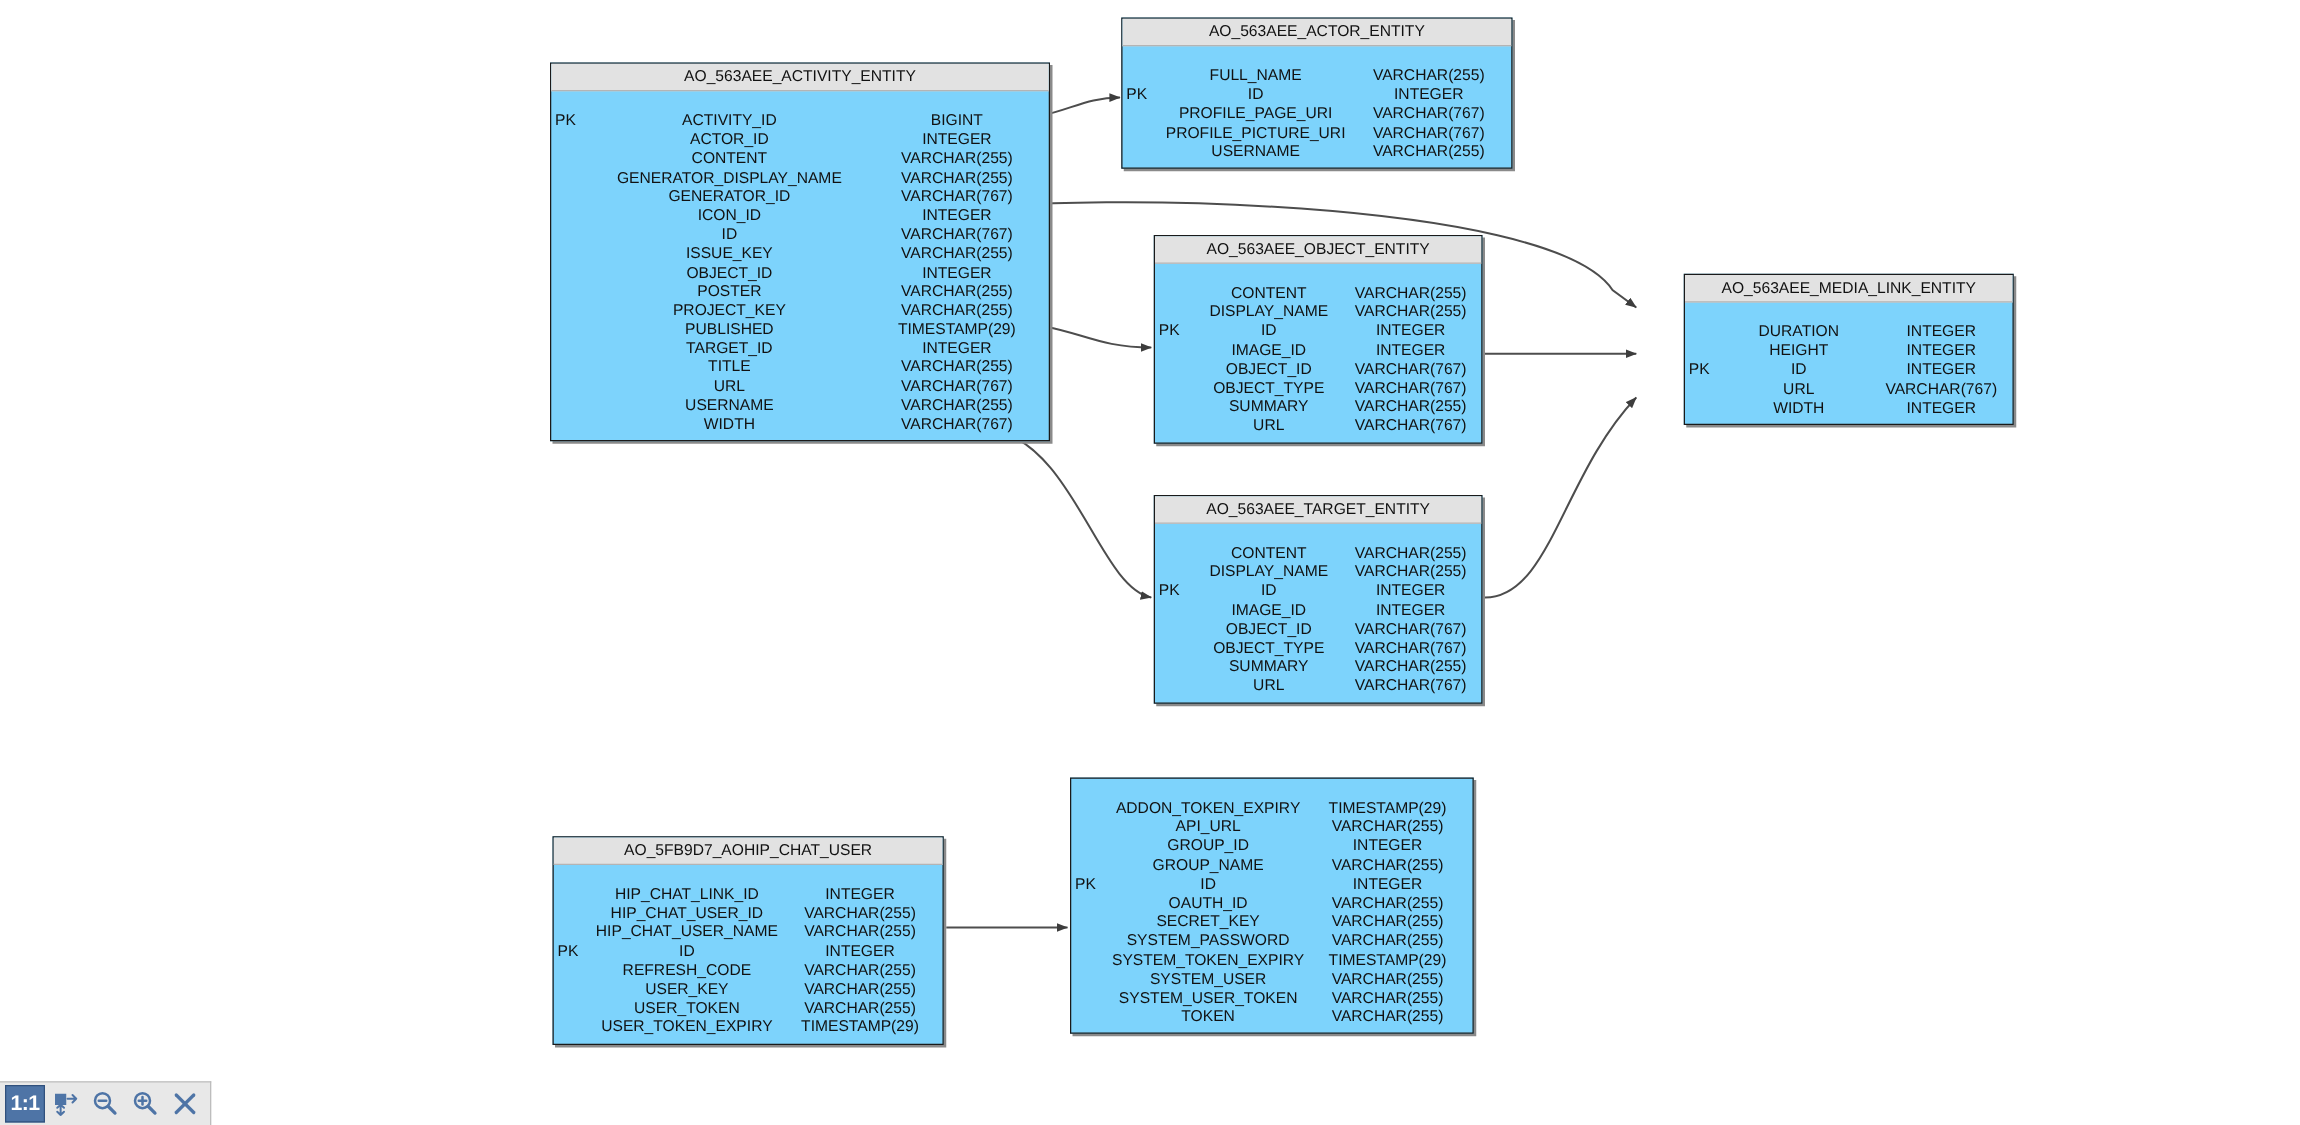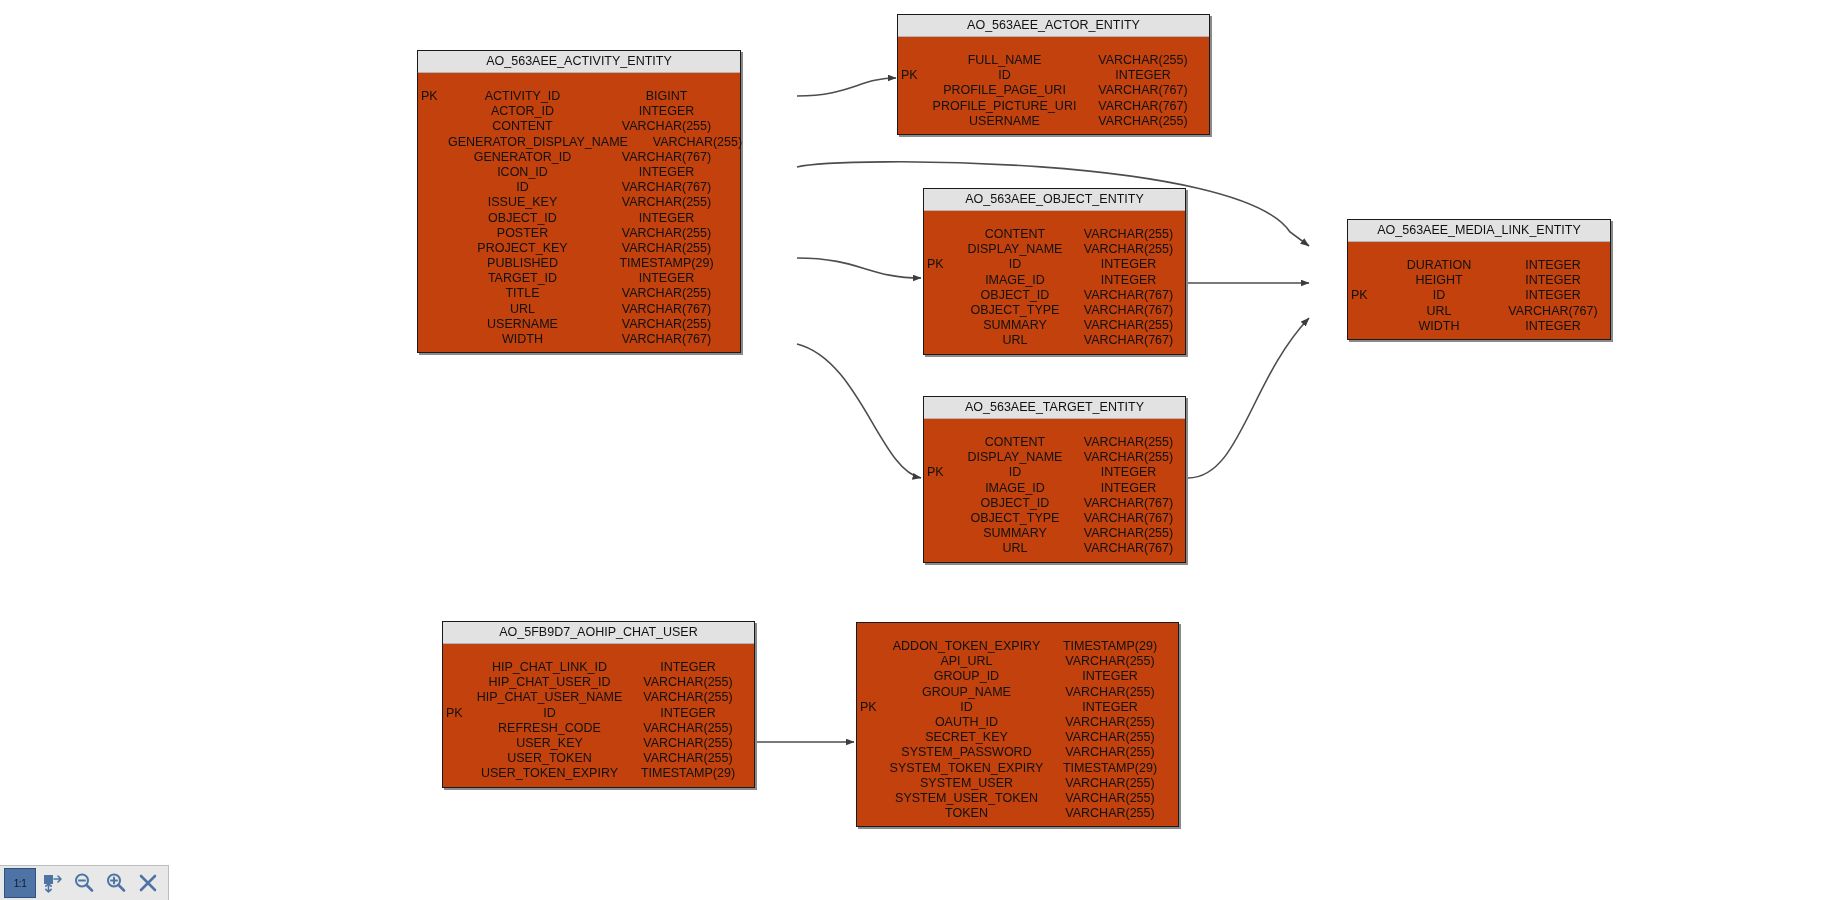--- a/index.html
+++ b/index.html
@@ -18,21 +18,21 @@
   }
   #edges {
     position: absolute;
     left: 0; top: 0;
     width: 1840px;
     height: 900px;
     pointer-events: none;
   }
   .entity {
     position: absolute;
-    background: #c2410c;
+    background: #7dd3fc;
     border: 1px solid #1a1a1a;
     box-shadow: 2px 2px 0 0 #8a8a8a;
     box-sizing: border-box;
     font-size: 12.5px;
     color: #111111;
     z-index: 5;
   }
   .entity-header {
     background: #e2e2e2;
     border-bottom: 1px solid #b4b4b4;
@@ -96,23 +96,23 @@
     cursor: pointer;
     border: 1px solid transparent;
     box-sizing: border-box;
   }
   .tb-btn.active {
     background: #4e74a6;
     border: 1px solid #30507d;
   }
   .tb-label {
     font-family: "Liberation Sans", sans-serif;
-    font-size: 10px;
-    font-weight: normal;
-    color: #0f172a;
+    font-size: 17px;
+    font-weight: bold;
+    color: #ffffff;
     letter-spacing: -0.5px;
   }
 </style>
 </head>
 <body>
 
 <div id="canvas">
 
   <svg id="edges" viewBox="0 0 1840 900" xmlns="http://www.w3.org/2000/svg">
     <defs>
@@ -125,21 +125,21 @@
         <path d="M 797 258 C 860 258 868 278 921 278"></path>
         <path d="M 797 344 C 860 360 880 470 921 478"></path>
         <path d="M 797 167 C 840 156 1240 156 1290 232 L 1309 246"></path>
         <path d="M 1188 283 L 1309 283"></path>
         <path d="M 1188 478 C 1240 478 1250 380 1309 318"></path>
         <path d="M 757 742 L 854 742"></path>
       </g>
   </svg>
 
   <div id="entities-layer">
-      <div class="entity" style="left: 417px; top: 50px; width: 324px;">
+      <div class="entity" style="left: 440px; top: 50px; width: 400px;">
         <div class="entity-header">AO_563AEE_ACTIVITY_ENTITY</div>
         <div class="entity-body">
           <div class="attr-row">
             <span class="attr-key">PK</span>
             <span class="attr-name">ACTIVITY_ID</span>
             <span class="attr-type" style="width: 131px;">BIGINT</span>
           </div>
           <div class="attr-row">
             <span class="attr-key"></span>
             <span class="attr-name">ACTOR_ID</span>
@@ -365,21 +365,21 @@
             <span class="attr-name">URL</span>
             <span class="attr-type" style="width: 98px;">VARCHAR(767)</span>
           </div>
           <div class="attr-row">
             <span class="attr-key"></span>
             <span class="attr-name">WIDTH</span>
             <span class="attr-type" style="width: 98px;">INTEGER</span>
           </div>
         </div>
       </div>
-      <div class="entity" style="left: 442px; top: 621px; width: 313px;">
+      <div class="entity" style="left: 442px; top: 669px; width: 313px;">
         <div class="entity-header">AO_5FB9D7_AOHIP_CHAT_USER</div>
         <div class="entity-body">
           <div class="attr-row">
             <span class="attr-key"></span>
             <span class="attr-name">HIP_CHAT_LINK_ID</span>
             <span class="attr-type" style="width: 116px;">INTEGER</span>
           </div>
           <div class="attr-row">
             <span class="attr-key"></span>
             <span class="attr-name">HIP_CHAT_USER_ID</span>

